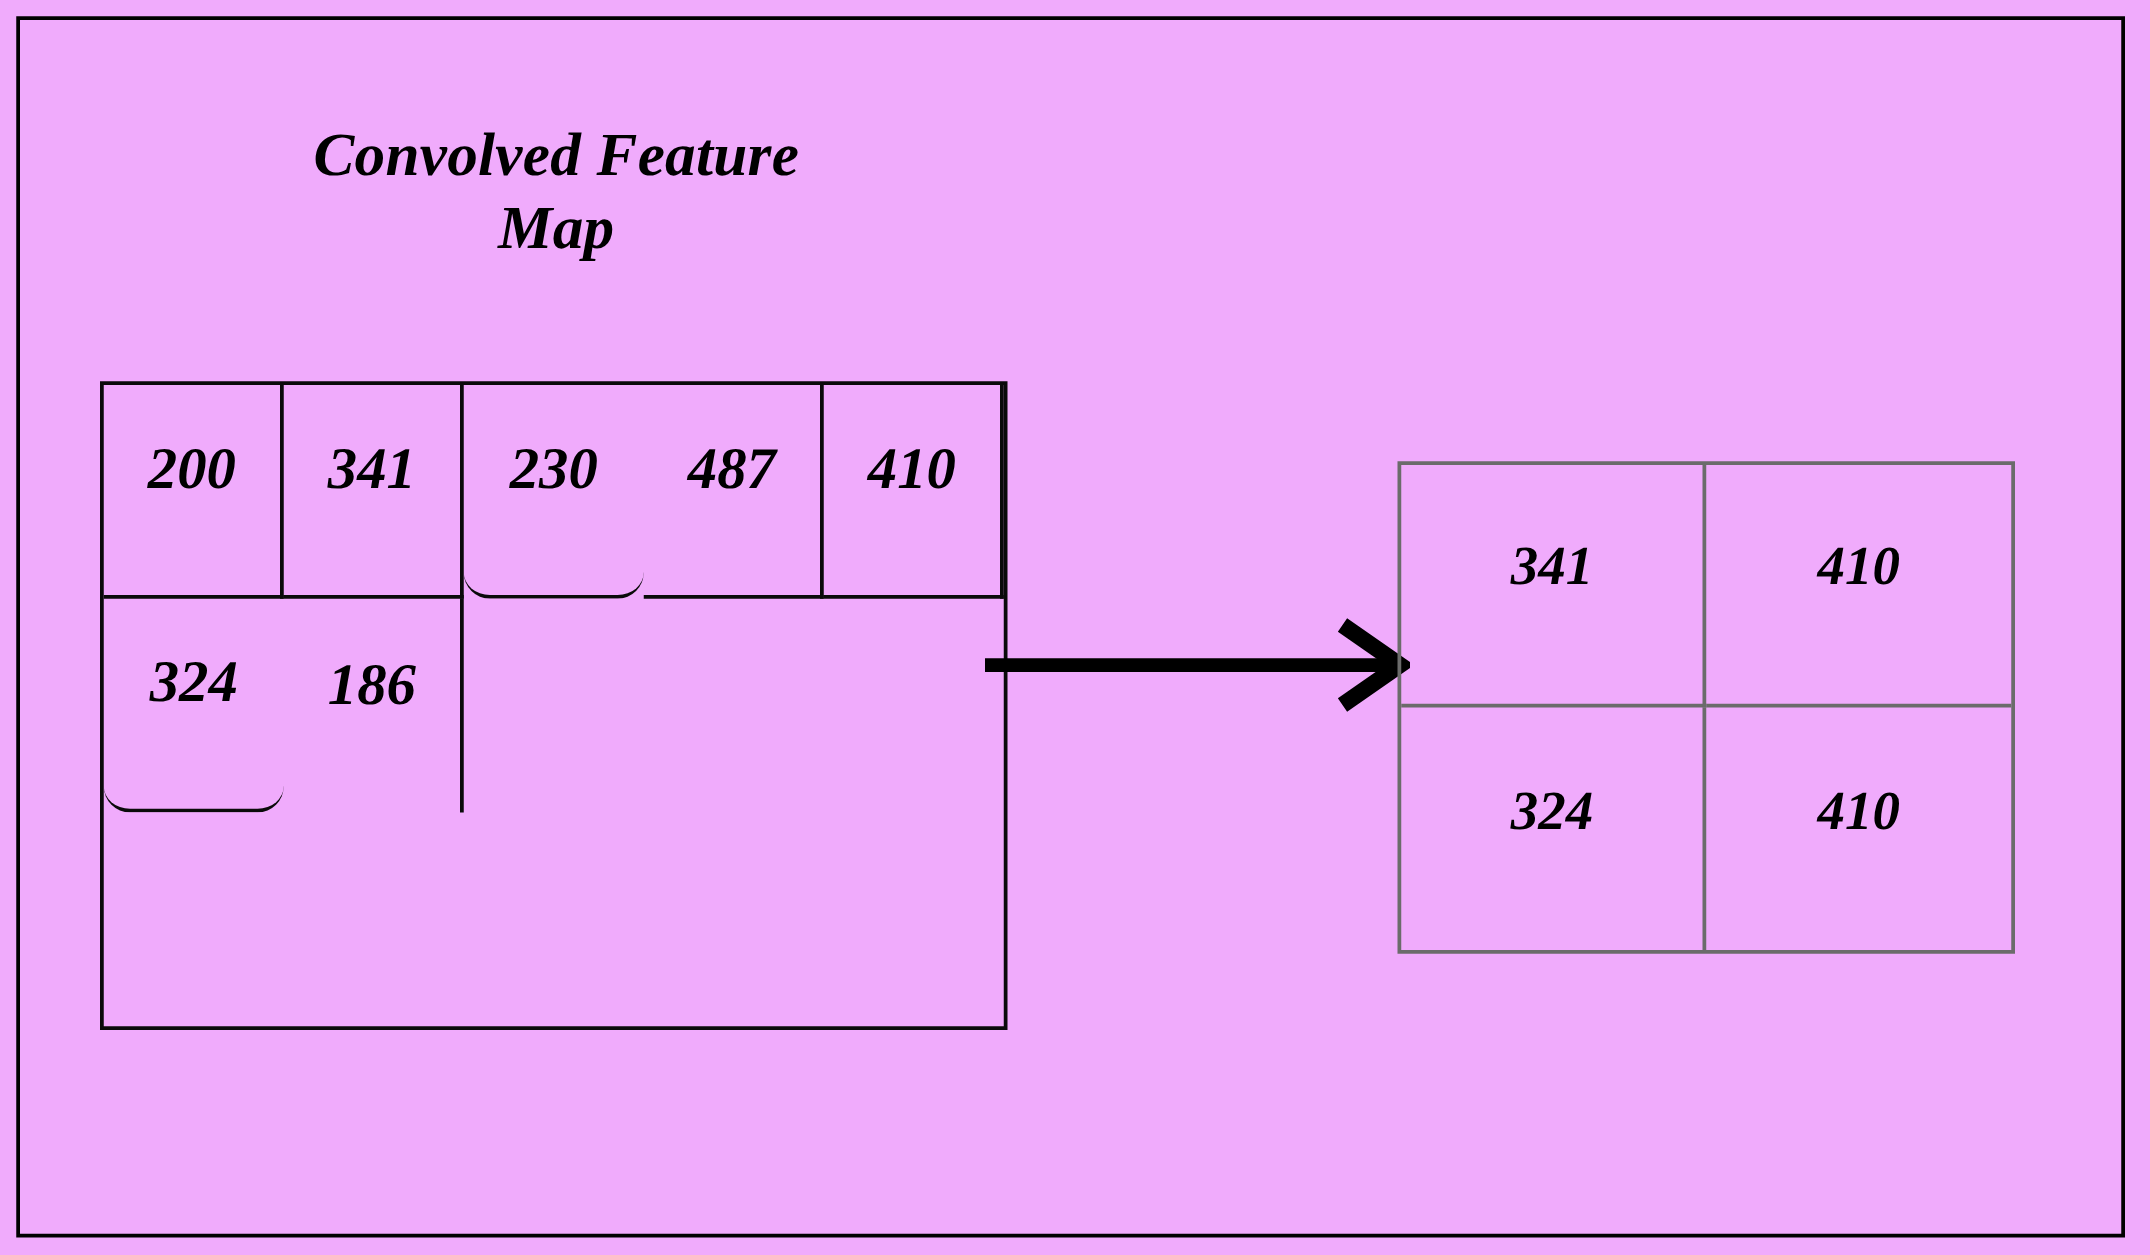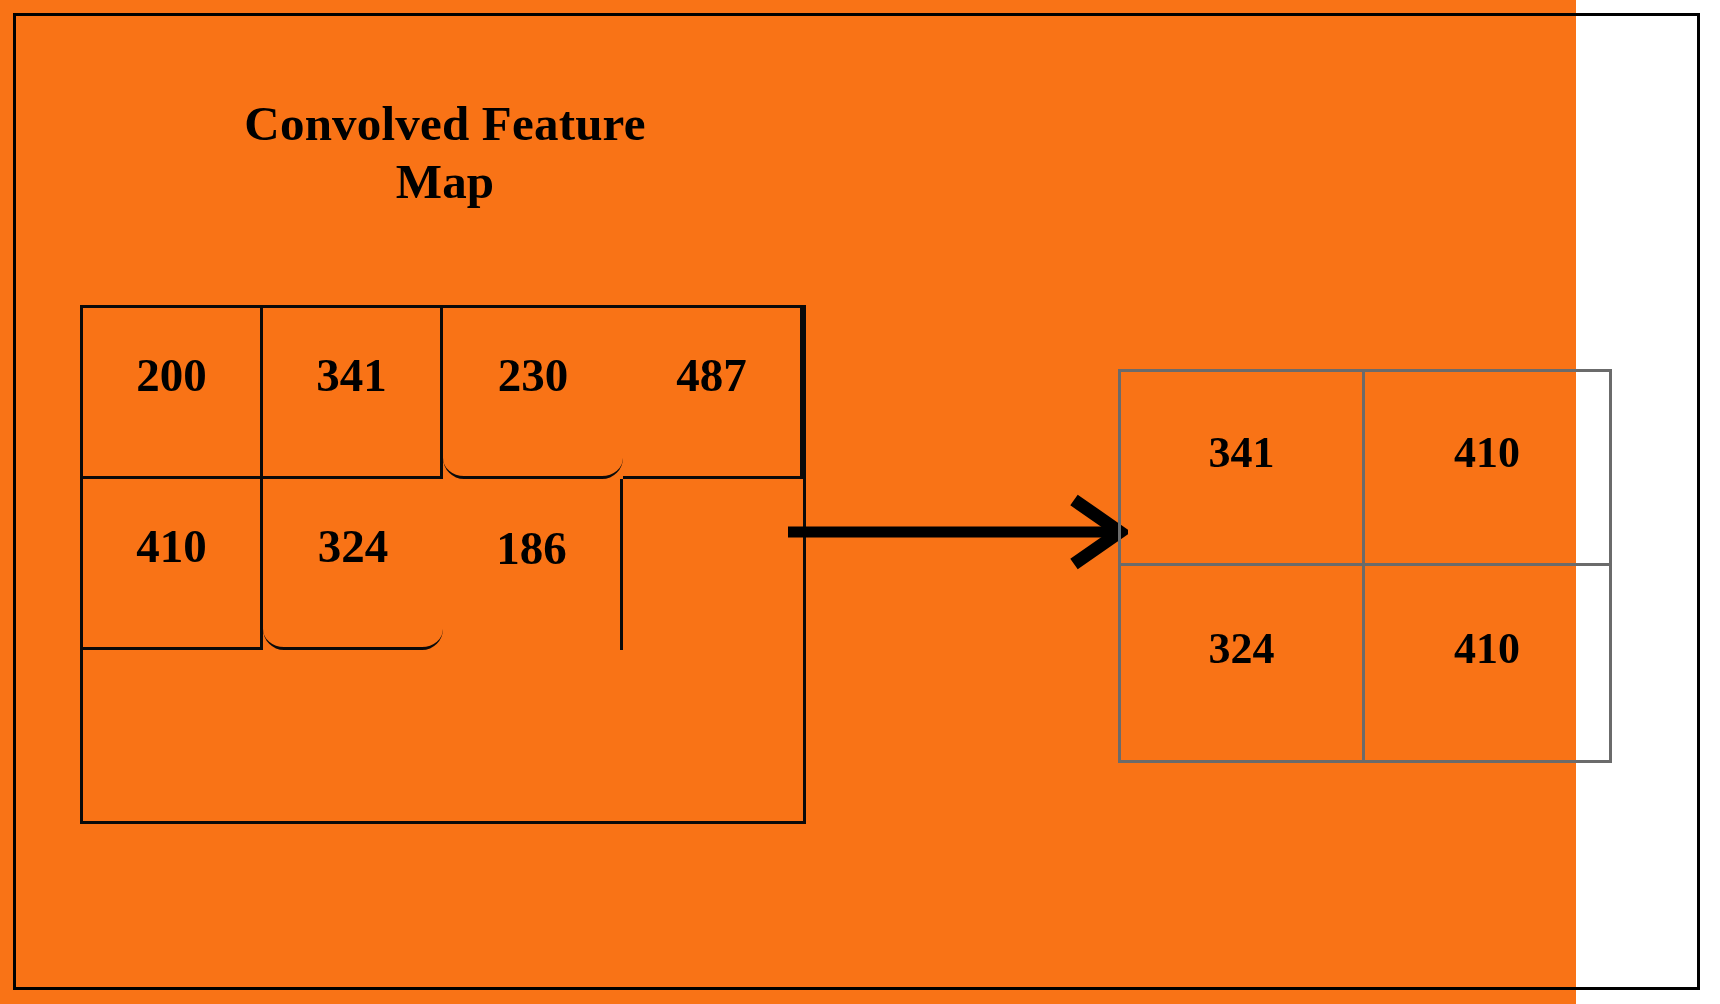--- a/index.html
+++ b/index.html
@@ -9,23 +9,24 @@
   }
   body {
     width: 1720px;
     height: 1004px;
     font-family: "Liberation Serif", "DejaVu Serif", serif;
     overflow: hidden;
   }
 
   #canvas {
     position: relative;
-    width: 1576px;
+    width: 1720px;
     height: 1004px;
-    background: #f97316;
+    background: #f0abfc;
+    font-style: italic;
   }
 
   
   .outer-frame {
     position: absolute;
     left: 13px;
     top: 13px;
     width: 1687px;
     height: 977px;
     border: 3px solid #000000;
@@ -72,21 +73,21 @@
     color: #000000;
     background: transparent;
   }
 
   
   #matrix-input {
     left: 80px;
     top: 305px;
     width: 726px;
     height: 519px;
-    grid-template-columns: repeat(4, 1fr);
+    grid-template-columns: repeat(5, 1fr);
     grid-template-rows: repeat(3, 1fr);
     border: 3px solid #0a0a0a;
   }
   #matrix-input .cell {
     border-right: 3px solid #0a0a0a;
     border-bottom: 3px solid #0a0a0a;
     font-size: 47px;
     
     padding-bottom: 34px;
   }

